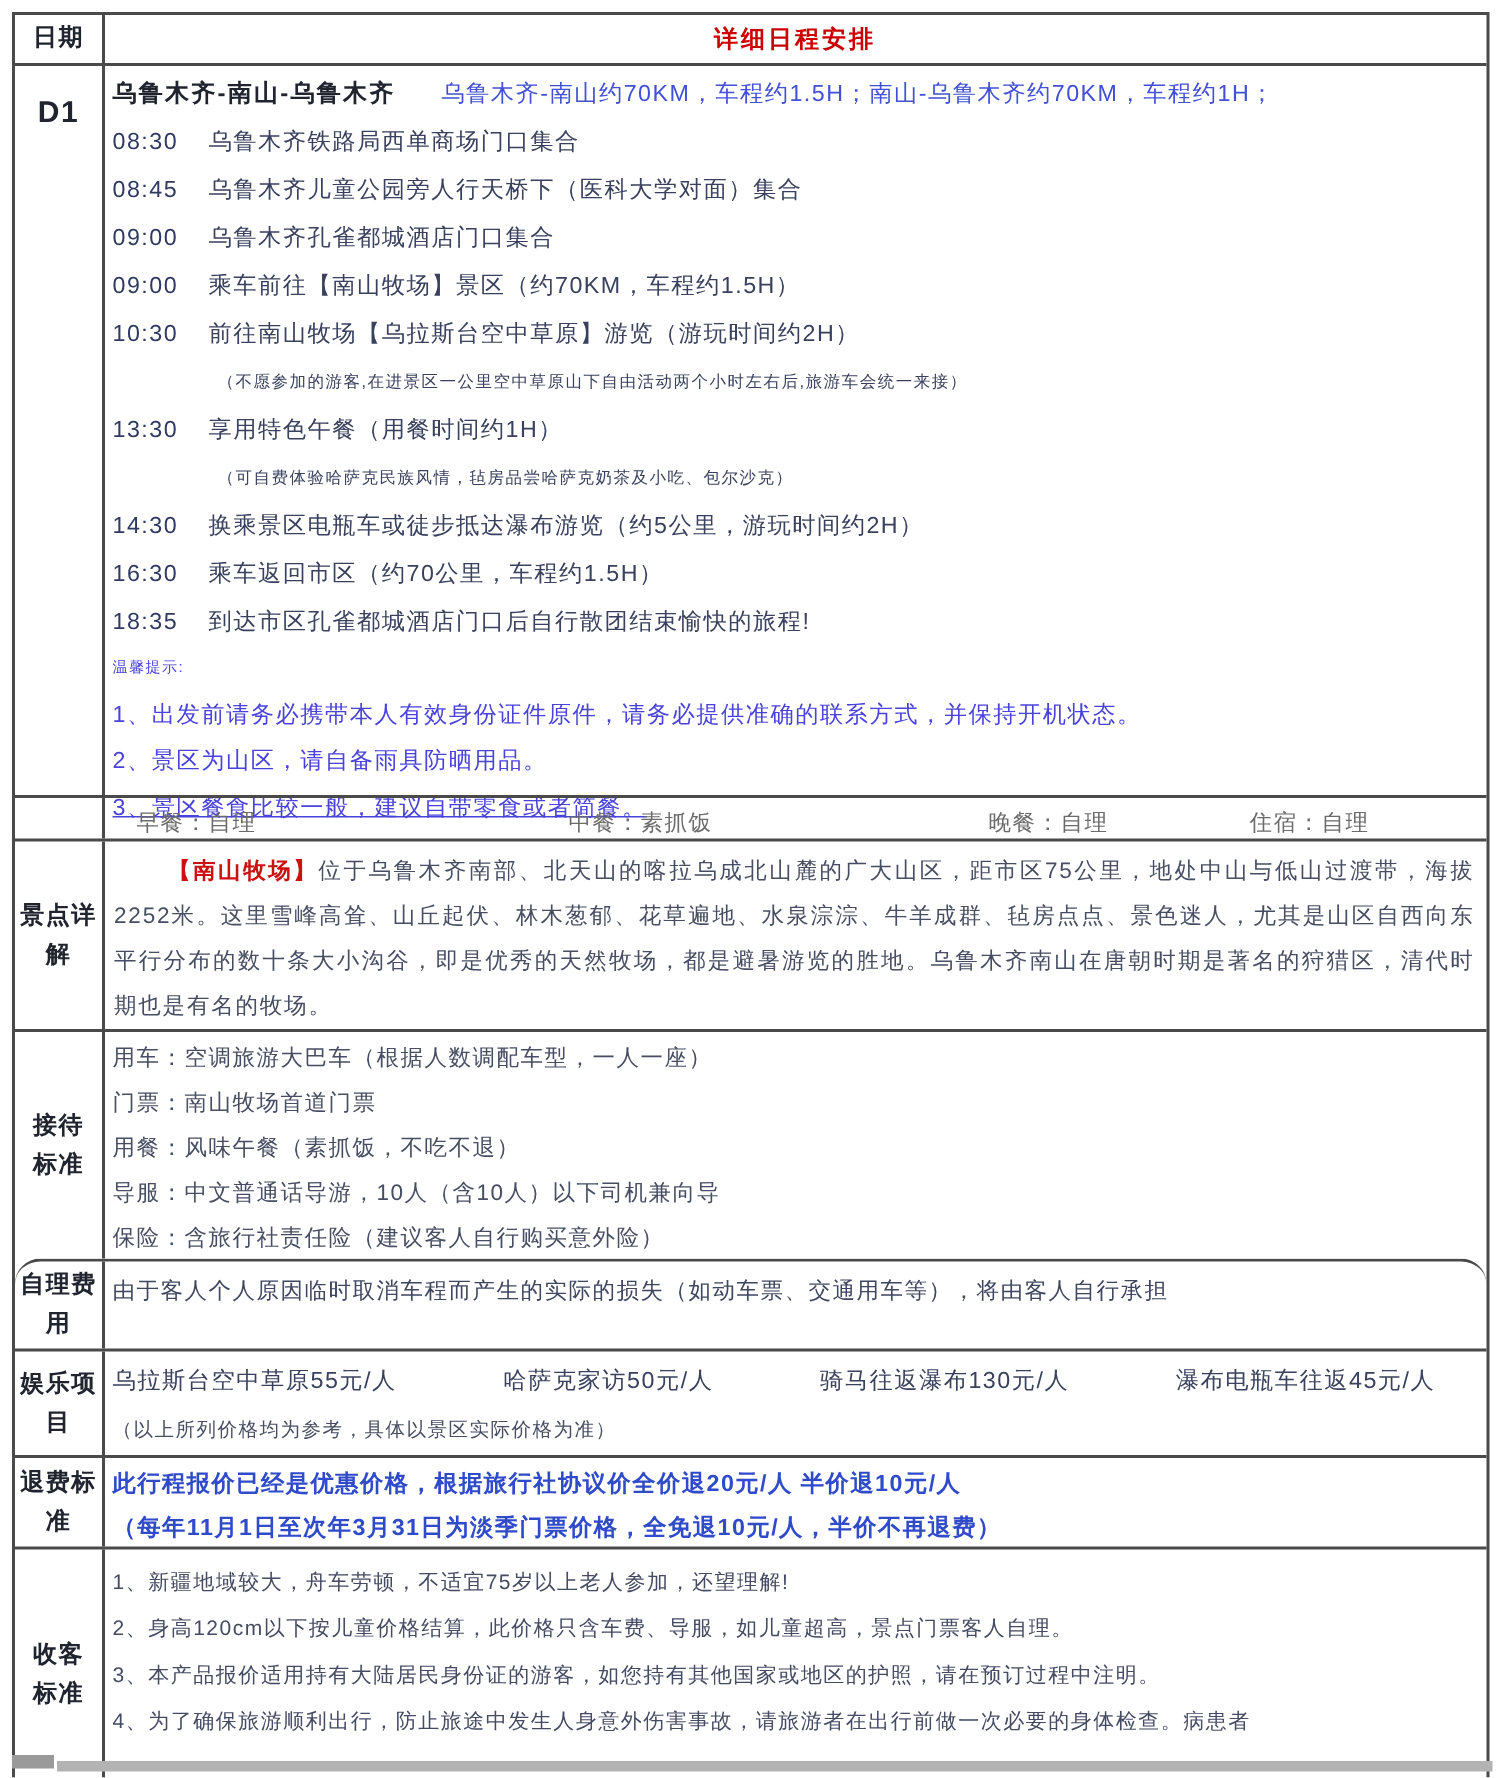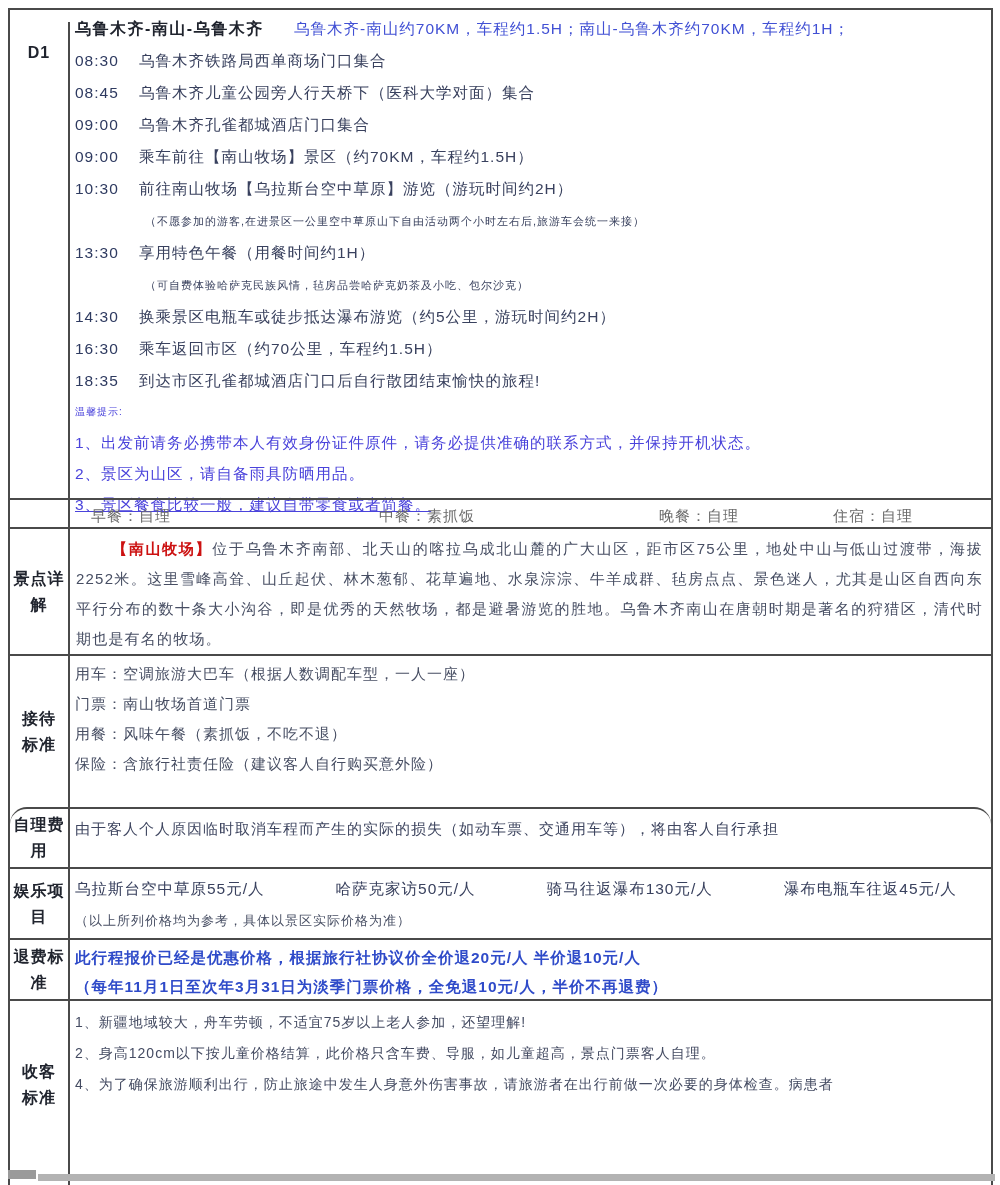--- a/index.html
+++ b/index.html
@@ -24,21 +24,21 @@
   }
   .content-cell { flex:1; min-width:0; padding:3px 6px 3px 5px; }
 
   
   .hdr-row { height:32px; }
   .hdr-row .content-cell { display:flex; align-items:center; justify-content:center; }
   .hdr-title { color:#cc0000; font-weight:bold; font-size:16px; letter-spacing:2px; }
 
   
   .d1-row { height:488px; }
-  .d1-label { justify-content:flex-start; padding-top:18px; font-size:16px;margin-top:12px; }
+  .d1-label { justify-content:flex-start; padding-top:18px; font-size:20px; }
   .route-line { line-height:32px; white-space:nowrap; }
   .route-title { font-weight:bold; color:#20242e; font-size:16px; letter-spacing:1.5px; }
   .route-info { color:#4150d4; font-size:15.5px; letter-spacing:1px; margin-left:26px; }
   .sched-line { line-height:32px; font-size:15.5px; letter-spacing:1px; color:#39415e; white-space:nowrap; }
   .sched-time { display:inline-block; width:64px; font-weight:500; color:#2e3a60; }
   .sched-note { line-height:32px; font-size:11px; letter-spacing:1px; color:#39415e; padding-left:70px; white-space:nowrap; }
   .tips-title { line-height:30px; font-size:10px; letter-spacing:1px; color:#4a43db; }
   .tip-line { line-height:31px; font-size:15.5px; letter-spacing:1px; color:#4a43db; white-space:nowrap; }
   .tip-underline { text-decoration:underline; }
 
@@ -84,20 +84,26 @@
   
   .bottom-strip { position:absolute; top:1174px; left:38px; width:957px; height:7px; background:#b3b3b3; }
   .bottom-strip-left { position:absolute; top:1170px; left:8px; width:28px; height:9px; background:#9a9a9a; }
 </style>
 </head>
 <body>
 
 <div class="page">
   <div class="tbl">
 
+    <div class="row hdr-row">
+      <div class="label-cell">日期</div>
+      <div class="content-cell">
+        <span class="hdr-title">详细日程安排</span>
+      </div>
+    </div>
 
     <div class="row d1-row">
       <div class="label-cell d1-label">D1</div>
       <div class="content-cell">
         <div class="route-line">
           <span class="route-title">乌鲁木齐-南山-乌鲁木齐</span>
           <span class="route-info">乌鲁木齐-南山约70KM，车程约1.5H；南山-乌鲁木齐约70KM，车程约1H；</span>
         </div>
 
         <div class="sched-line">
@@ -165,20 +171,21 @@
 
     <div class="row recept-row">
       <div class="label-cell">
         <span>接待</span>
         <span>标准</span>
       </div>
       <div class="content-cell">
         <div class="recept-line">用车：空调旅游大巴车（根据人数调配车型，一人一座）</div>
         <div class="recept-line">门票：南山牧场首道门票</div>
         <div class="recept-line">用餐：风味午餐（素抓饭，不吃不退）</div>
+        <div class="recept-line">导服：中文普通话导游，10人（含10人）以下司机兼向导</div>
         <div class="recept-line">保险：含旅行社责任险（建议客人自行购买意外险）</div>
       </div>
     </div>
 
     <div class="row selfpay-row">
       <div class="label-cell">
         <span>自理费</span>
         <span>用</span>
       </div>
       <div class="content-cell">
@@ -214,20 +221,21 @@
     </div>
 
     <div class="row guest-row">
       <div class="label-cell">
         <span>收客</span>
         <span>标准</span>
       </div>
       <div class="content-cell">
         <div class="guest-line">1、新疆地域较大，舟车劳顿，不适宜75岁以上老人参加，还望理解!</div>
         <div class="guest-line">2、身高120cm以下按儿童价格结算，此价格只含车费、导服，如儿童超高，景点门票客人自理。</div>
+        <div class="guest-line">3、本产品报价适用持有大陆居民身份证的游客，如您持有其他国家或地区的护照，请在预订过程中注明。</div>
         <div class="guest-line">4、为了确保旅游顺利出行，防止旅途中发生人身意外伤害事故，请旅游者在出行前做一次必要的身体检查。病患者</div>
       </div>
     </div>
 
   </div>
 
   <div class="bottom-strip-left"></div>
   <div class="bottom-strip"></div>
 </div>
 

